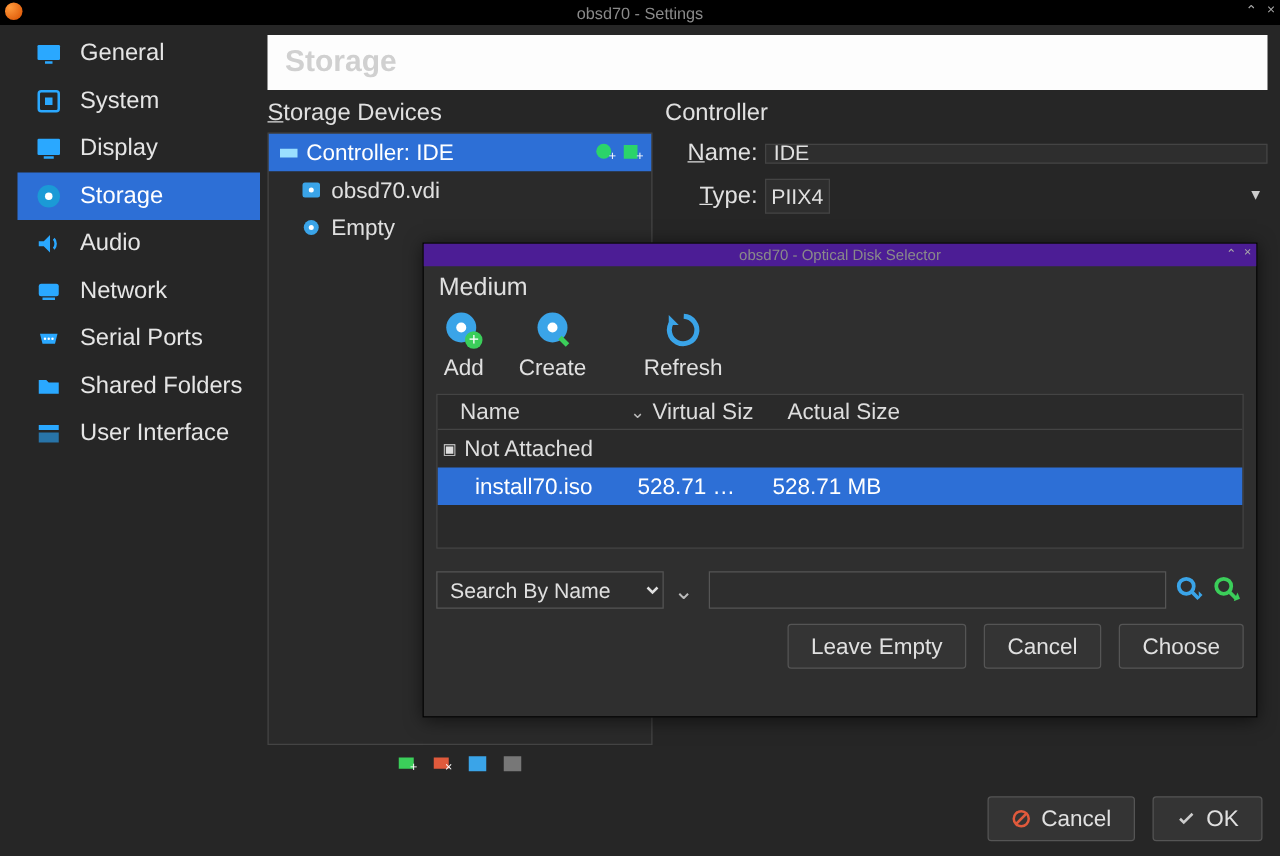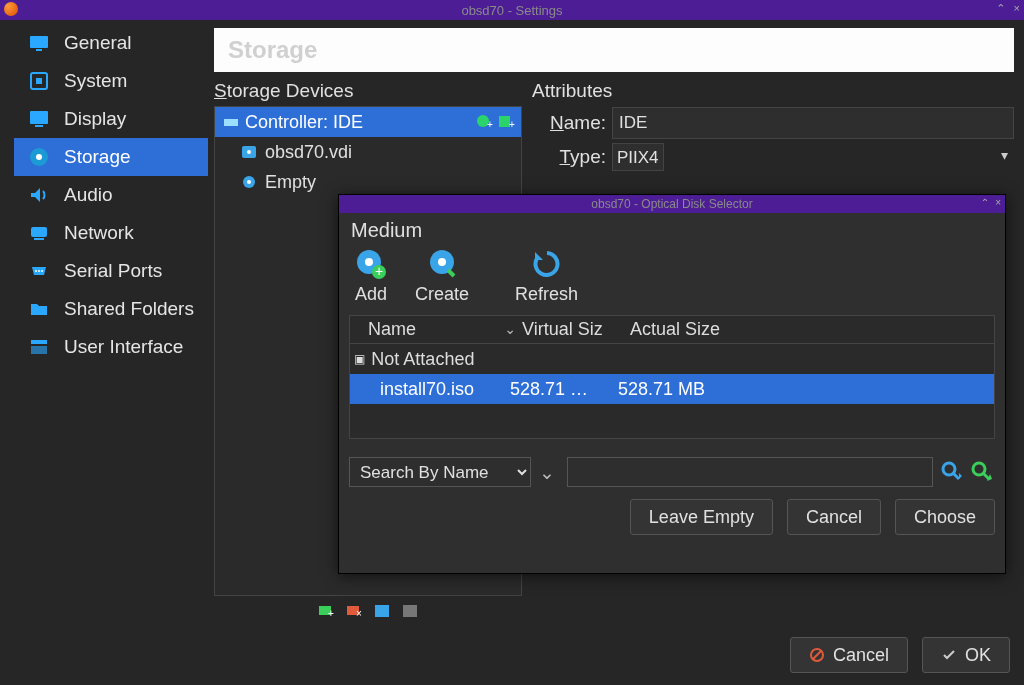--- a/index.html
+++ b/index.html
@@ -1,19 +1,19 @@
 <!DOCTYPE html>
 <html><head>
 <meta charset="utf-8">
 <style>
   * { box-sizing: border-box; margin: 0; padding: 0; font-family: "Segoe UI", Arial, sans-serif; }
   body { background: #262626; color: #e0e0e0; width: 1024px; height: 685px; overflow: hidden; font-size: 19px; position: relative; }
 
   
-  .titlebar { height: 20px; background: #4c1d95; display: flex; align-items: center; justify-content: center; position: relative; font-size: 13px; color: #8a8a8a; }
+  .titlebar { height: 20px; background: #000000; display: flex; align-items: center; justify-content: center; position: relative; font-size: 13px; color: #8a8a8a; }
   .titlebar .wicon { position: absolute; left: 4px; top: 2px; width: 14px; height: 14px; border-radius: 7px; background: radial-gradient(circle at 4px 4px,#ff9a3c,#d94f00); }
   .titlebar .winbtns { position: absolute; right: 4px; top: 2px; display: flex; gap: 8px; color: #aaa; font-size: 11px; }
 
   
   .main { display: flex; height: 610px; }
 
   
   .sidebar { width: 208px; background: #262626; padding-top: 4px; padding-left: 14px; }
   .sidebar-item { display: flex; align-items: center; height: 38px; padding-left: 14px; gap: 14px; cursor: pointer; }
   .sidebar-item.selected { background: #2d6fd6; color: #fff; }
@@ -35,21 +35,21 @@
   .tree-row { display:flex; align-items:center; height:30px; font-size:18px; }
   .tree-row.controller { background:#2d6fd6; color:#fff; padding-left:8px; position:relative; }
   .tree-row.controller .ctrl-icons { position:absolute; right:6px; display:flex; gap:4px; }
   .tree-row.child { padding-left:26px; color:#e0e0e0; gap:8px;}
   .tree-icon { width:16px; height:16px; display:inline-block; }
 
   
   .attr-row { display:flex; align-items:center; height:34px; gap:6px; }
   .attr-label { width:74px; text-align:right; color:#e0e0e0; font-size:19px;}
   .attr-label .ul { text-decoration: underline; }
-  .attr-input { flex:1; height:32px; background:#2e2e2e; border:1px solid #444; color:#e0e0e0; padding:0 6px; font-size:17px;}
+  .attr-input { flex:1; height:16px; background:#2e2e2e; border:1px solid #444; color:#e0e0e0; padding:0 6px; font-size:17px;}
   .attr-select { flex:1; height:28px; background:#2e2e2e; border:1px solid #444; color:#e0e0e0; font-size:17px; padding:0 4px; appearance:none; position:relative;}
   .select-wrap { flex:1; position:relative; }
   .select-wrap::after { content:"▾"; position:absolute; right:6px; top:4px; color:#ccc; pointer-events:none; font-size:14px; }
 
   
   .bottom-icons { display:flex; gap:10px; justify-content:center; margin-top:6px; }
   .bottom-icons span { width:18px; height:18px; display:inline-block; }
 
   
   .footer { position:absolute; right:14px; bottom:12px; display:flex; gap:14px; }
@@ -259,21 +259,21 @@
             </span>
           <span>
               <svg width="18" height="18">
                 <rect x="2" y="3" width="14" height="12" fill="#777"></rect>
               </svg>
             </span>
         </div>
       </div>
 
       <div class="panel">
-        <div class="panel-title">Attributes</div>
+        <div class="panel-title">Controller</div>
         <div class="attr-row">
           <span class="attr-label"><span class="ul">N</span>ame:</span>
           <input class="attr-input" value="IDE" style="">
         </div>
         <div class="attr-row">
           <span class="attr-label"><span class="ul">T</span>ype:</span>
           <div class="select-wrap">
             <select class="attr-select">
               <option>PIIX4</option>
             </select>

